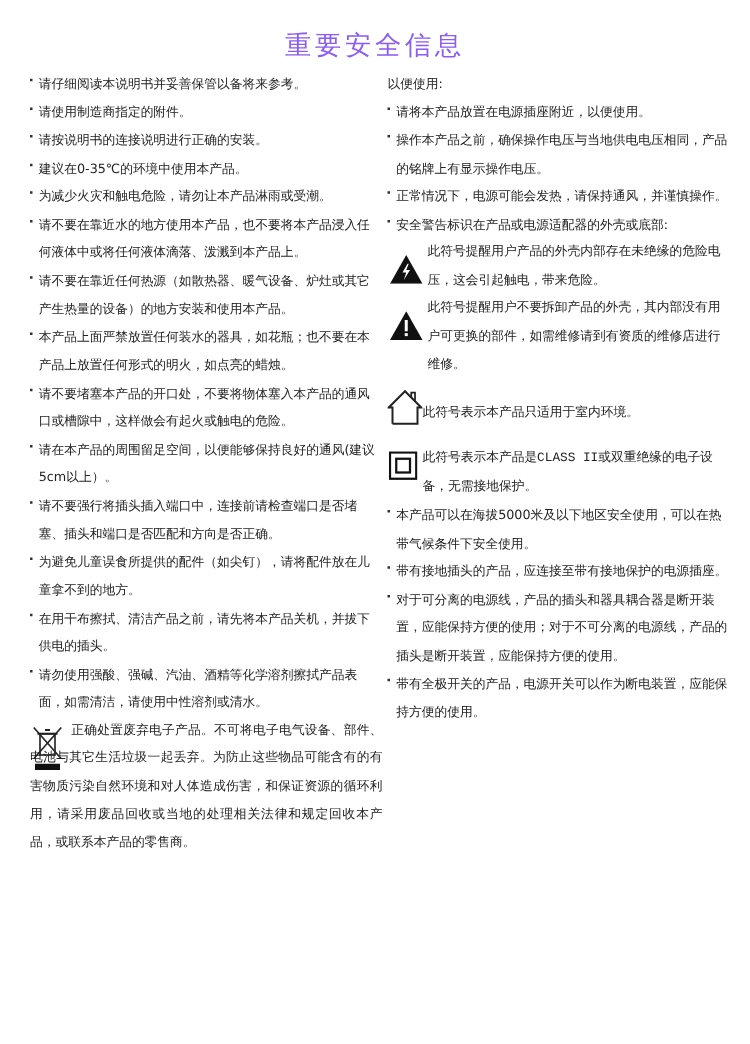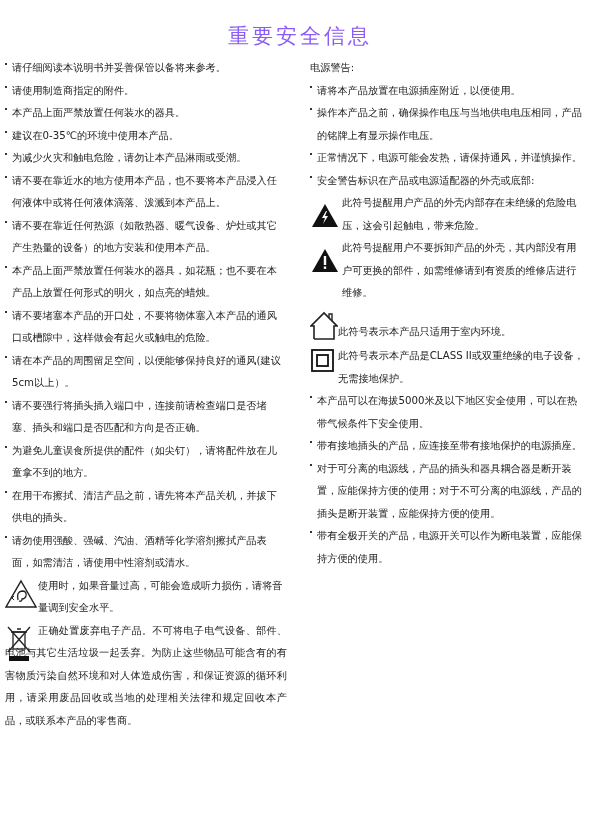--- a/index.html
+++ b/index.html
@@ -6,82 +6,72 @@
   body {
     width: 600px; height: 835px; position: relative; overflow: hidden;
     font-family: "DejaVu Sans", "Liberation Sans", sans-serif;
     color: #222222;
   }
   .title {
     position: absolute; left: 0; top: 22px; width: 600px; text-align: center;
     font-size: 21px; letter-spacing: 3px; color: #8b5cf6; font-weight: normal;
   }
   .col { position: absolute; top: 57px; font-size: 10.2px; line-height: 22.5px; }
-  .col-left { left: 5px; width: 282px; }
+  .col-left { left: 24px; width: 282px; }
   .col-right { left: 310px; width: 275px; }
   .item { position: relative; padding-left: 7px; }
   .item::before {
     content: ""; position: absolute; left: 0; top: 6px; width: 2px; height: 2px;
     background: #333;
   }
   .heading { padding-left: 0; }
-  .sym-row { position: relative; }
+  .sym-row { position: relative; font-family: Liberation Mono, monospace; }
   .sym-icon { position: absolute; }
   .para { text-align: justify; }
   svg { display: block; }
 </style>
 </head>
 <body>
 
 <div class="title">重要安全信息</div>
 
 <div class="col col-left">
   <div class="item">请仔细阅读本说明书并妥善保管以备将来参考。</div>
   <div class="item">请使用制造商指定的附件。</div>
-  <div class="item">本产品上面严禁放置任何装水的器具。</div>
+  <div class="item">请按说明书的连接说明进行正确的安装。</div>
   <div class="item">建议在0-35℃的环境中使用本产品。</div>
   <div class="item">为减少火灾和触电危险，请勿让本产品淋雨或受潮。</div>
   <div class="item">请不要在靠近水的地方使用本产品，也不要将本产品浸入任何液体中或将任何液体滴落、泼溅到本产品上。</div>
   <div class="item">请不要在靠近任何热源（如散热器、暖气设备、炉灶或其它产生热量的设备）的地方安装和使用本产品。</div>
   <div class="item">本产品上面严禁放置任何装水的器具，如花瓶；也不要在本产品上放置任何形式的明火，如点亮的蜡烛。</div>
   <div class="item">请不要堵塞本产品的开口处，不要将物体塞入本产品的通风口或槽隙中，这样做会有起火或触电的危险。</div>
   <div class="item">请在本产品的周围留足空间，以便能够保持良好的通风(建议5cm以上）。</div>
   <div class="item">请不要强行将插头插入端口中，连接前请检查端口是否堵塞、插头和端口是否匹配和方向是否正确。</div>
   <div class="item">为避免儿童误食所提供的配件（如尖钉），请将配件放在儿童拿不到的地方。</div>
   <div class="item">在用干布擦拭、清洁产品之前，请先将本产品关机，并拔下供电的插头。</div>
   <div class="item">请勿使用强酸、强碱、汽油、酒精等化学溶剂擦拭产品表面，如需清洁，请使用中性溶剂或清水。</div>
 
-  <div class="sym-row" style="padding-left:33px;">
-    <span class="sym-icon" style="left:0;top:4px;">
-      <svg width="32" height="30" viewBox="0 0 32 30">
-        <polygon points="16,2 31,28 1,28" fill="none" stroke="#222" stroke-width="1.5"></polygon>
-        <path d="M13,21 q-2,-8 4,-9 q5,0 4,5 q-1,3 -4,3 q0,3 -3,2" fill="none" stroke="#222" stroke-width="1.3"></path>
-        <path d="M9,17 l-2,2 l2,2" fill="none" stroke="#222" stroke-width="1"></path>
-      </svg>
-    </span>
-    <span>使用时，如果音量过高，可能会造成听力损伤，请将音量调到安全水平。</span>
-  </div>
 
   <div class="sym-row para" style="text-indent:33px;">
     <span class="sym-icon" style="left:0;top:4px;text-indent:0;">
       <svg width="28" height="40" viewBox="0 0 28 40">
         <rect x="8" y="8" width="12" height="17" fill="none" stroke="#222" stroke-width="1.3"></rect>
         <line x1="6" y1="8" x2="22" y2="8" stroke="#222" stroke-width="1.5"></line>
         <line x1="12" y1="5" x2="16" y2="5" stroke="#222" stroke-width="1.5"></line>
         <line x1="3" y1="3" x2="25" y2="28" stroke="#222" stroke-width="1.3"></line>
         <line x1="25" y1="3" x2="3" y2="28" stroke="#222" stroke-width="1.3"></line>
         <rect x="4" y="32" width="20" height="5" fill="#111"></rect>
       </svg>
     </span>
     <span>正确处置废弃电子产品。不可将电子电气设备、部件、电池与其它生活垃圾一起丢弃。为防止这些物品可能含有的有害物质污染自然环境和对人体造成伤害，和保证资源的循环利用，请采用废品回收或当地的处理相关法律和规定回收本产品，或联系本产品的零售商。</span>
   </div>
 </div>
 
 <div class="col col-right">
-  <div class="heading">电源警告:</div>
+  <div class="heading">以便使用:</div>
   <div class="item">请将本产品放置在电源插座附近，以便使用。</div>
   <div class="item">操作本产品之前，确保操作电压与当地供电电压相同，产品的铭牌上有显示操作电压。</div>
   <div class="item">正常情况下，电源可能会发热，请保持通风，并谨慎操作。</div>
   <div class="item">安全警告标识在产品或电源适配器的外壳或底部:</div>
 
   <div class="sym-row" style="padding-left:32px;">
     <span class="sym-icon" style="left:2px;top:12px;">
       <svg width="26" height="23" viewBox="0 0 26 23">
         <polygon points="13,0 26,23 0,23" fill="#111"></polygon>
         <polygon points="14,7 10,14 13,14 11,20 16,12 13,12 15,7" fill="#fff"></polygon>
@@ -104,21 +94,21 @@
   <div class="sym-row" style="padding-left:28px;margin-top:16px;">
     <span class="sym-icon" style="left:0;top:-10px;">
       <svg width="28" height="30" viewBox="0 0 28 30">
         <polyline points="4,28 4,15 1,15 14,2 27,15 24,15 24,28 4,28" fill="none" stroke="#222" stroke-width="1.6" stroke-linejoin="miter"></polyline>
         <polyline points="19,7 19,3 22,3 22,10" fill="none" stroke="#222" stroke-width="1.4"></polyline>
       </svg>
     </span>
     <span>此符号表示本产品只适用于室内环境。</span>
   </div>
 
-  <div class="sym-row" style="padding-left:28px;margin-top:2px;">
+  <div class="sym-row" style="padding-left:28px;margin-top:14px;">
     <span class="sym-icon" style="left:1px;top:4px;">
       <svg width="23" height="23" viewBox="0 0 23 23">
         <rect x="1" y="1" width="21" height="21" fill="none" stroke="#111" stroke-width="1.8"></rect>
         <rect x="6" y="6" width="11" height="11" fill="none" stroke="#111" stroke-width="1.8"></rect>
       </svg>
     </span>
     <span>此符号表示本产品是CLASS II或双重绝缘的电子设备，无需接地保护。</span>
   </div>
 
   <div class="item">本产品可以在海拔5000米及以下地区安全使用，可以在热带气候条件下安全使用。</div>

